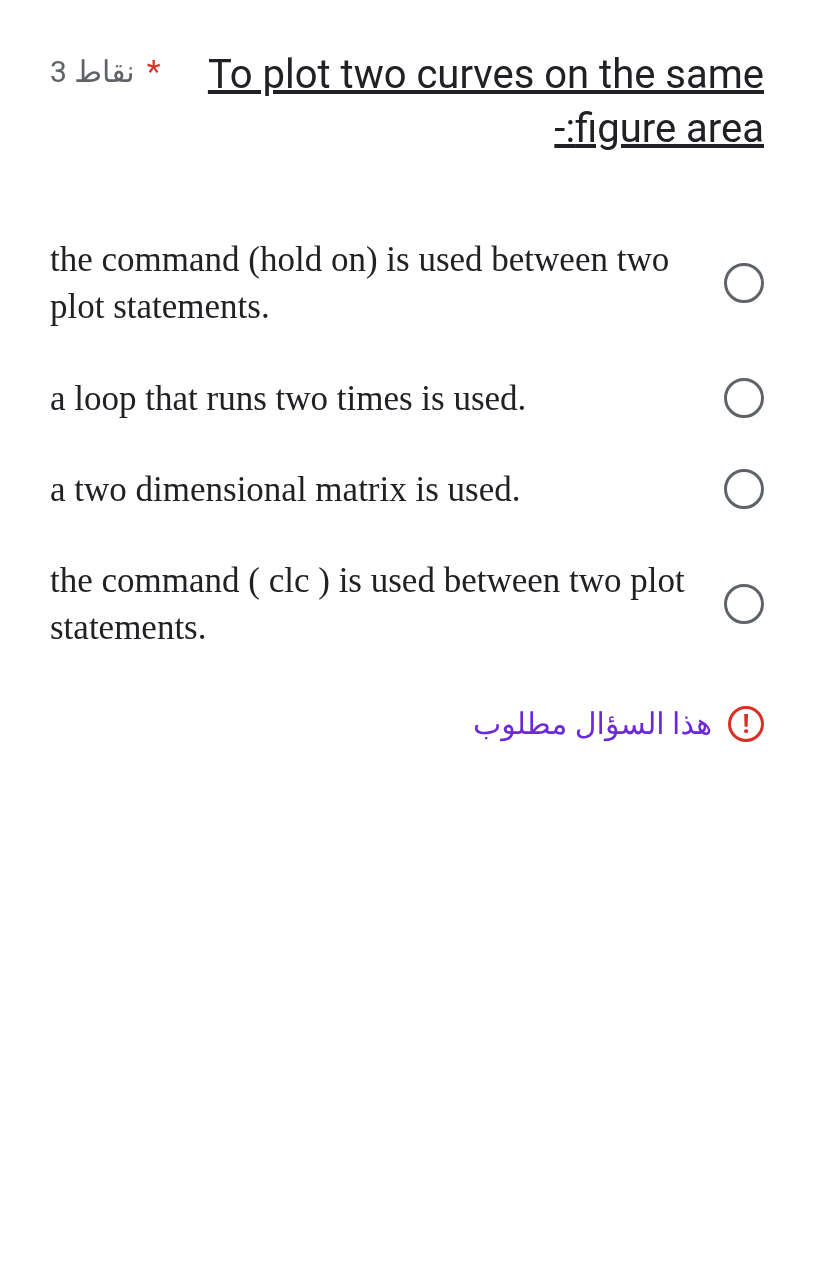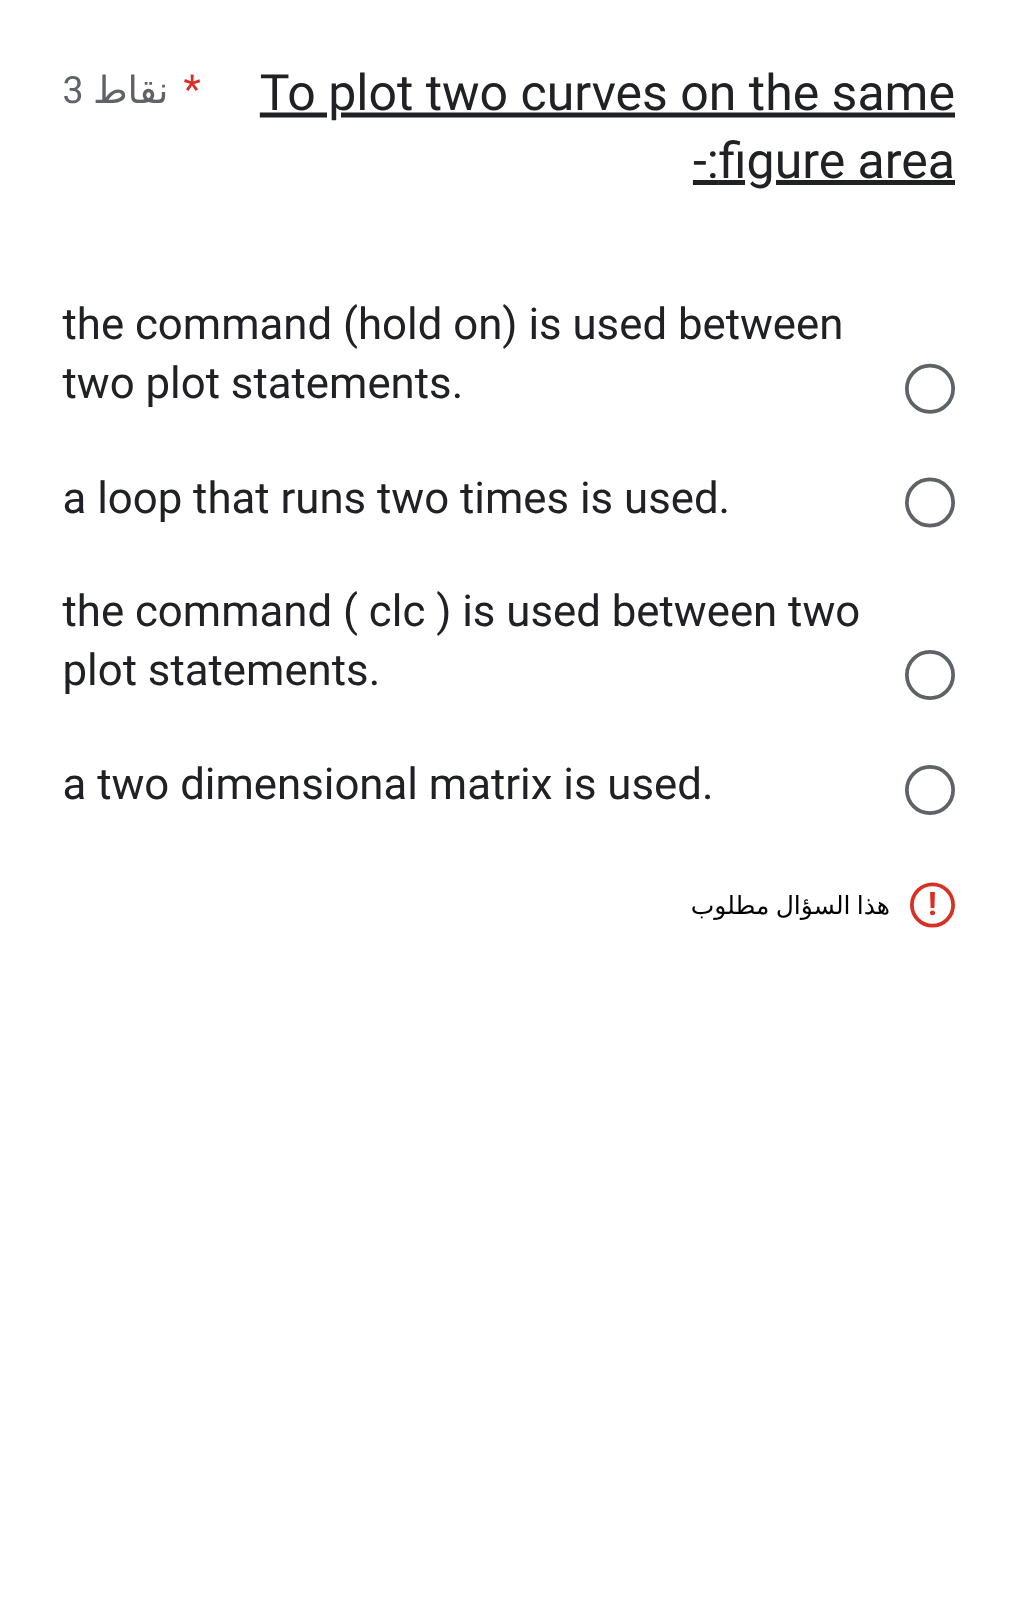--- a/index.html
+++ b/index.html
@@ -38,23 +38,24 @@
     direction: rtl;
     text-decoration: underline;
   }
   .options {
     display: flex;
     flex-direction: column;
     gap: 44px;
   }
   .option {
     display: flex;
-    align-items: flex-end;
+    align-items: center;
     justify-content: space-between;
     gap: 28px;
+    font-family: Liberation Serif, serif;
   }
   .option-label {
     font-size: 35px;
     color: #202124;
     line-height: 1.35;
     flex: 1;
   }
   .radio {
     width: 40px;
     height: 40px;
@@ -64,22 +65,22 @@
     display: inline-block;
   }
   .error-row {
     display: flex;
     align-items: center;
     justify-content: flex-end;
     gap: 16px;
     margin-top: 54px;
   }
   .error-text {
-    color: #000000;
-    font-size: 20px;
+    color: #6d28d9;
+    font-size: 30px;
     direction: rtl;
   }
   .error-icon {
     width: 36px;
     height: 36px;
     border: 3px solid #d93025;
     border-radius: 50%;
     display: flex;
     align-items: center;
     justify-content: center;
@@ -108,26 +109,26 @@
     <span class="radio"></span>
   </div>
 
   <div class="option">
     <span class="option-label">a loop that runs two times is used.</span>
     <span class="radio"></span>
   </div>
 
 
   <div class="option">
-    <span class="option-label">the command ( clc ) is used between two plot statements.</span>
+    <span class="option-label">a two dimensional matrix is used.</span>
     <span class="radio"></span>
   </div>
 
   <div class="option">
-    <span class="option-label">a two dimensional matrix is used.</span>
+    <span class="option-label">the command ( clc ) is used between two plot statements.</span>
     <span class="radio"></span>
   </div>
 
 </div>
 
 <div class="error-row">
   <span class="error-text">هذا السؤال مطلوب</span>
   <span class="error-icon">
     <span>!</span>
   </span>

